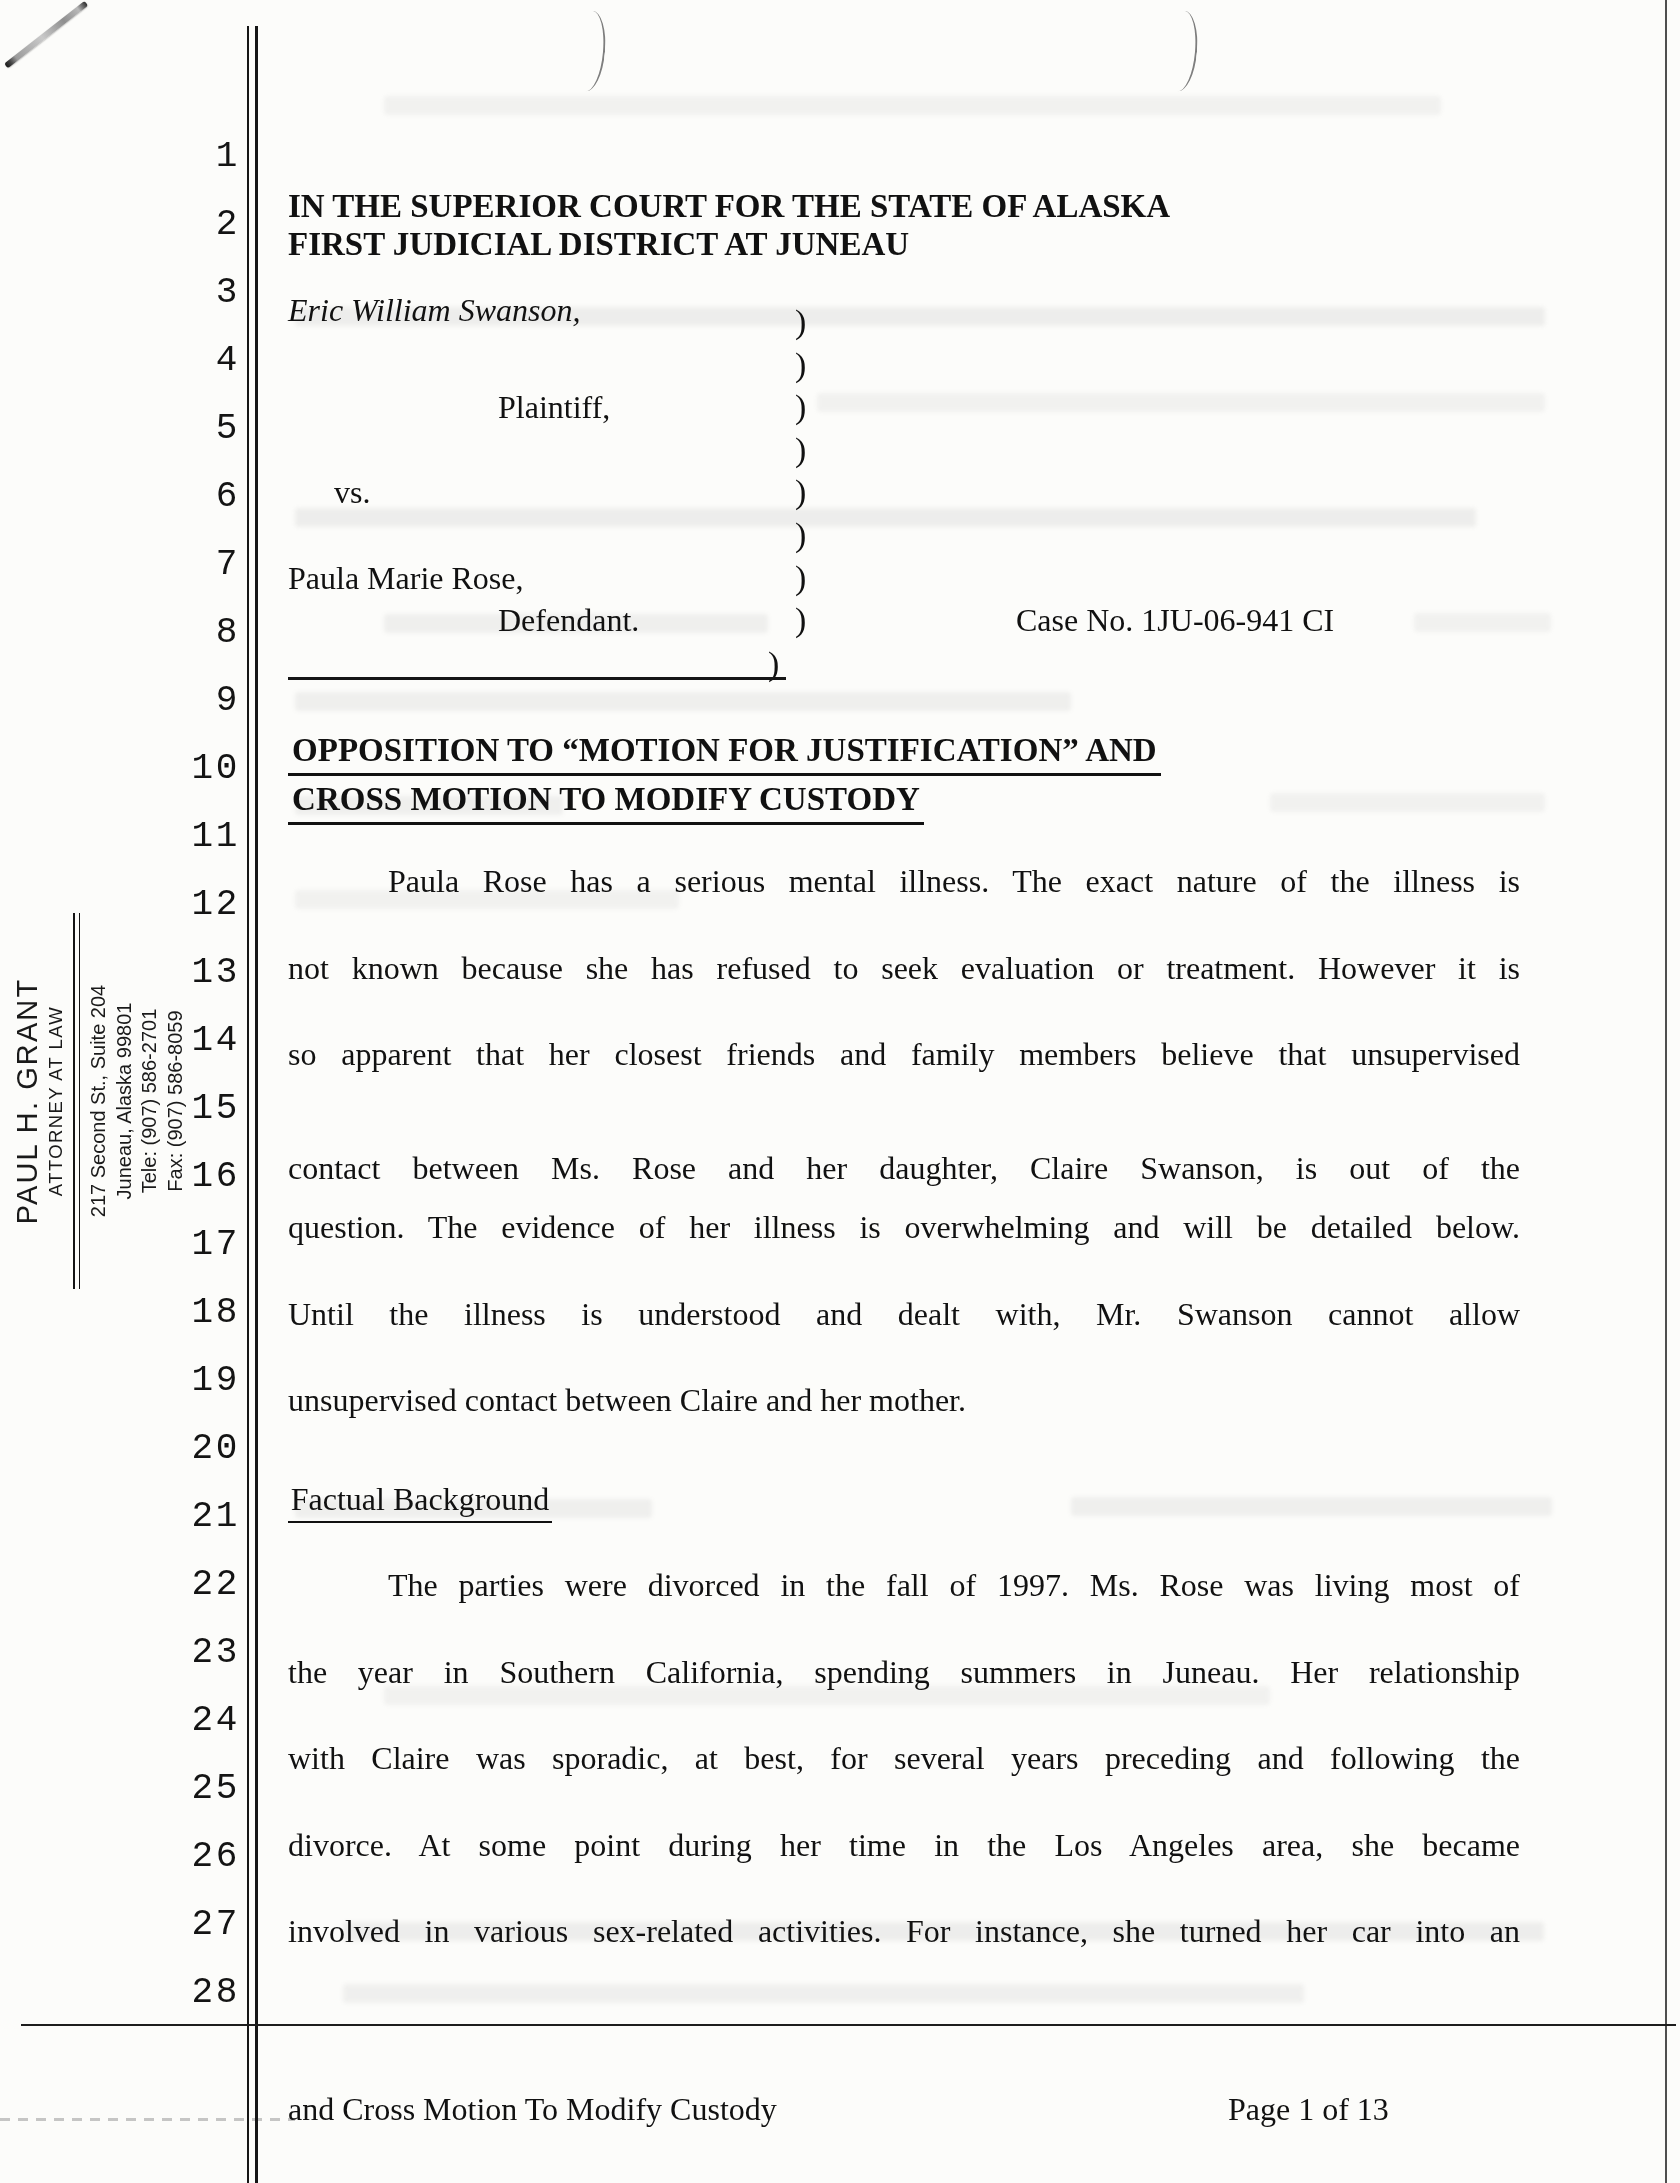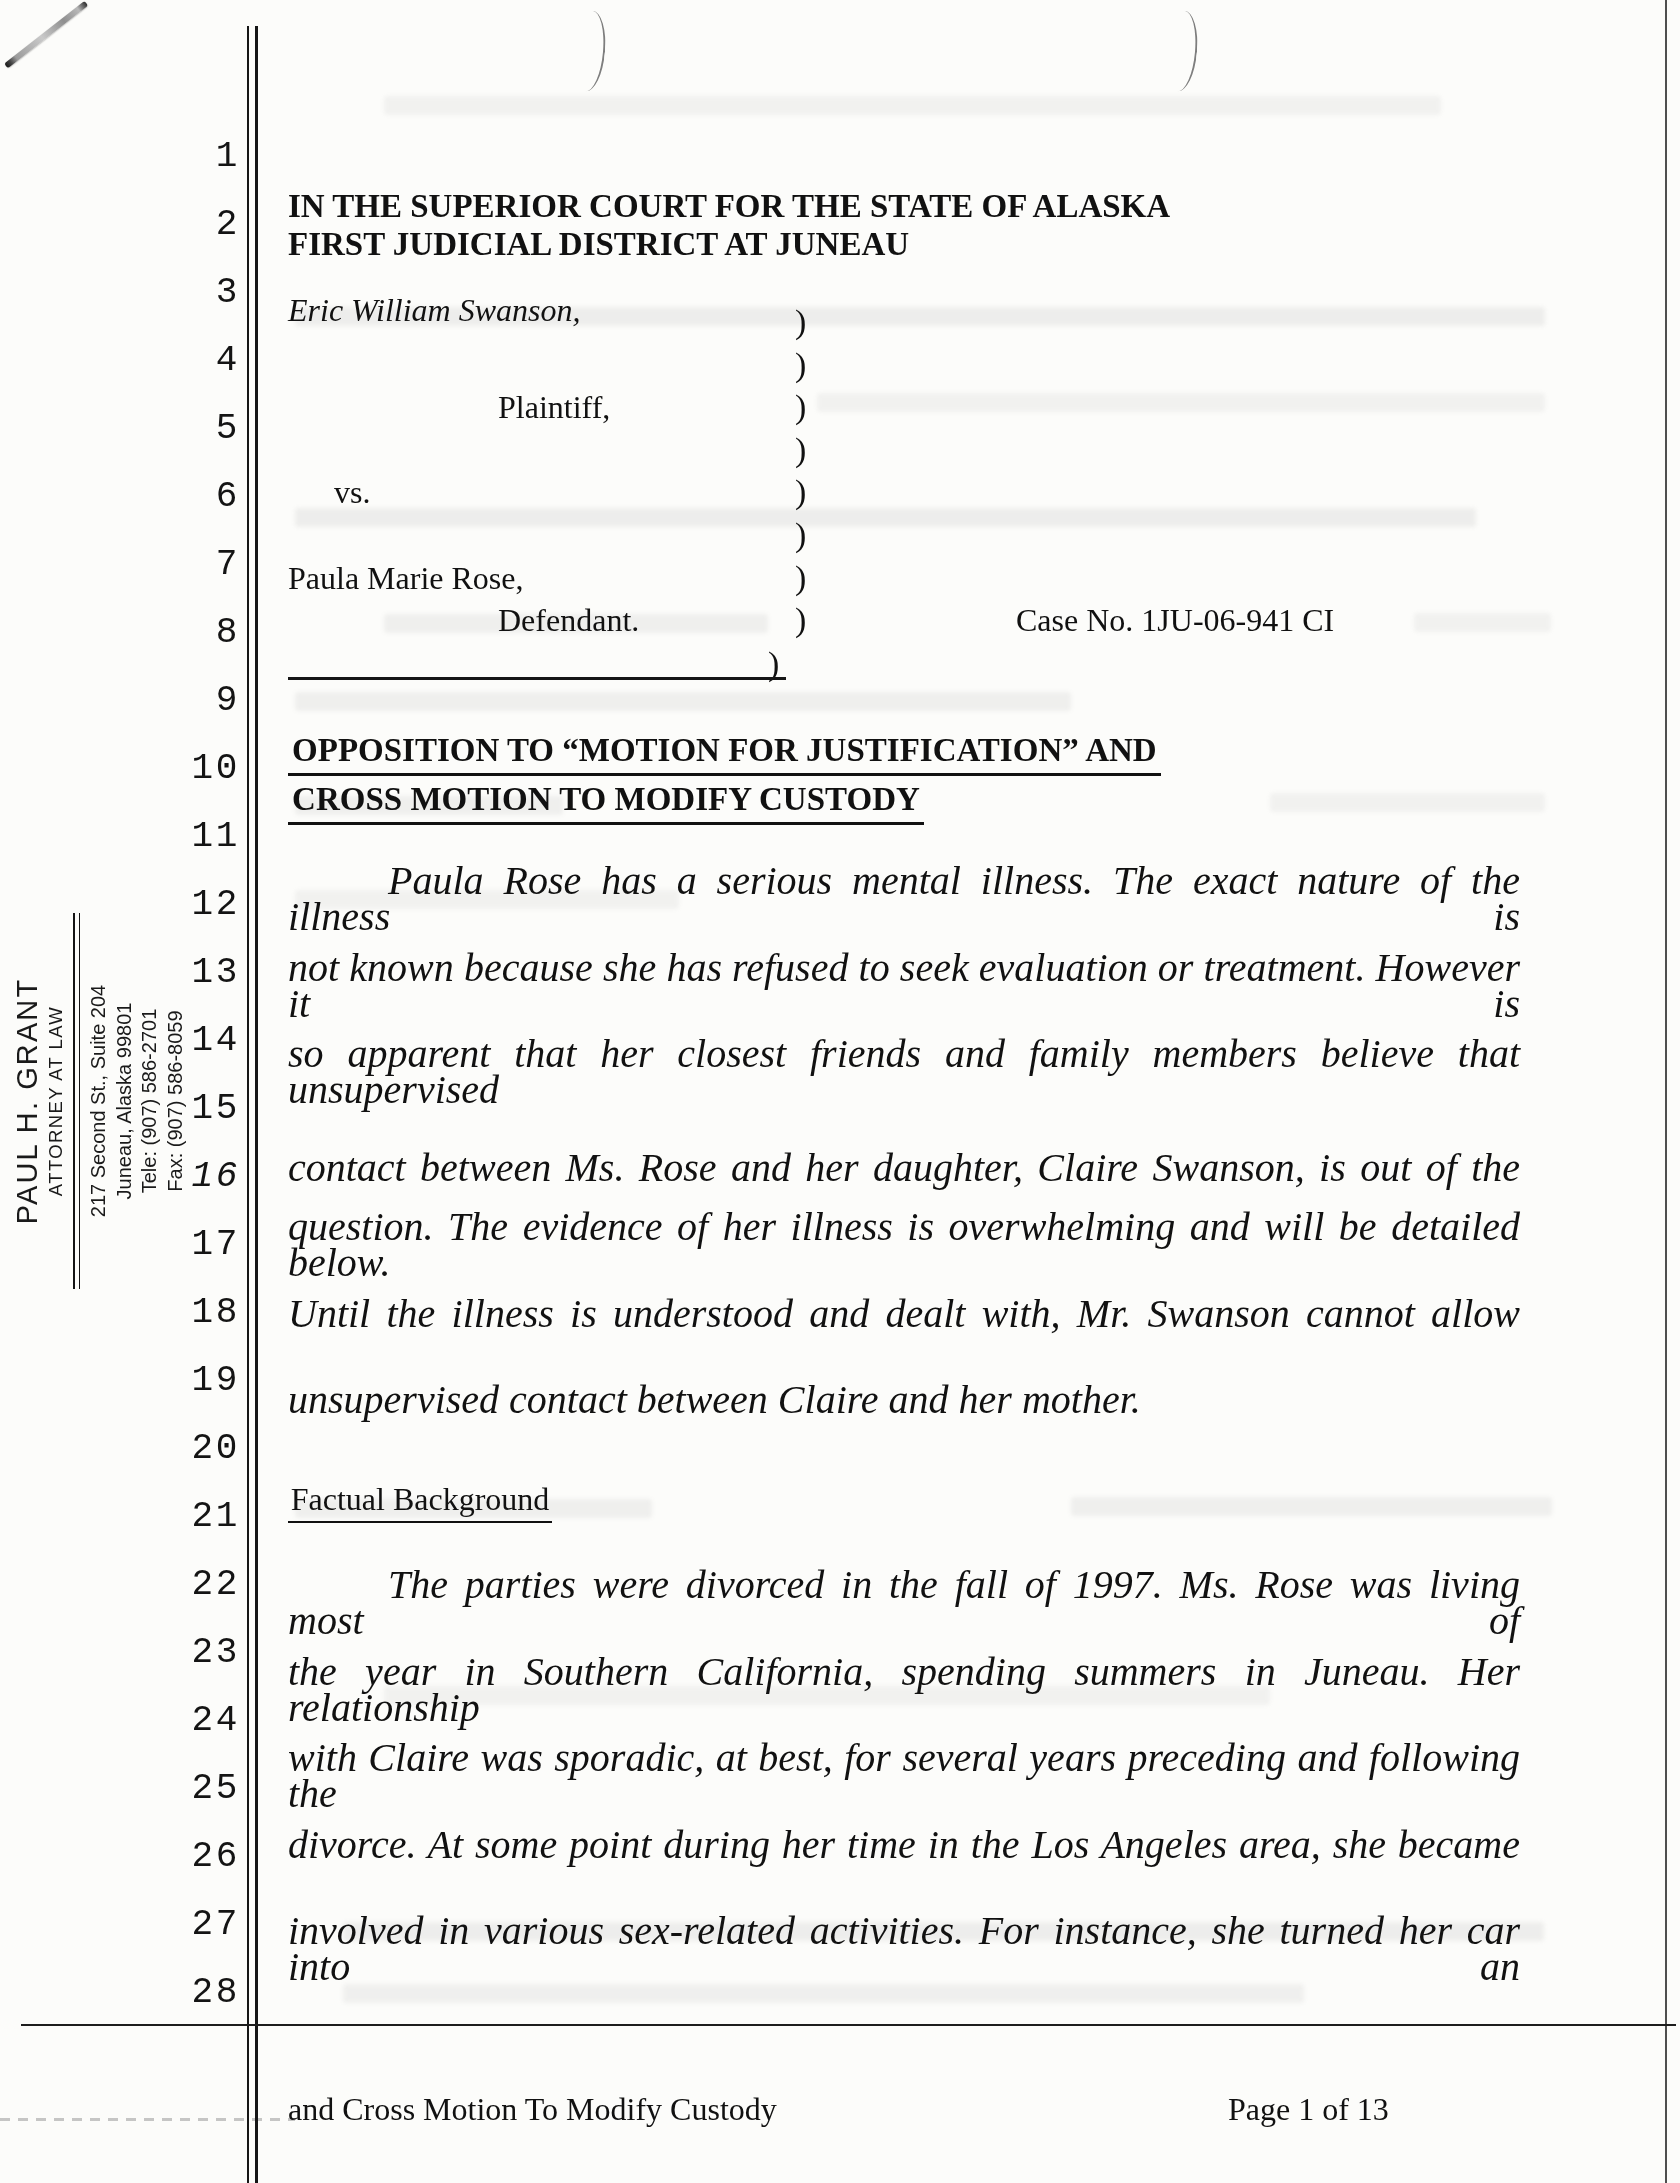--- a/index.html
+++ b/index.html
@@ -61,24 +61,23 @@
   .centerband{position:absolute;left:288px;width:1198px;text-align:left;}
   .hdr{font-size:33px;font-weight:bold;line-height:38px;white-space:nowrap;}
   .title-line{font-size:33px;font-weight:bold;line-height:38px;white-space:nowrap;}
   .title-line .ul{display:inline-block;border-bottom:3.4px solid #111;padding:0 4.1px 4.1px 4.1px;}
   .section-head{font-size:32px;line-height:37px;}
   .section-head .ul{display:inline-block;border-bottom:2.7px solid #111;padding:0 2.7px 2.7px 2.7px;}
   .cap-text{position:absolute;font-size:32px;line-height:36px;white-space:nowrap;}
   .cap-paren{position:absolute;font-size:34px;line-height:36px;}
   .body-line{
     position:absolute;left:288px;width:1232px;
-    font-size:40px;line-height:36px;
+    font-size:32px;line-height:36px;
     text-align:justify;text-align-last:justify;
     white-space:normal;
-    font-style:italic;
   }
   .body-line.no-stretch{text-align-last:left;}
   .body-line.indent{text-indent:100px;}
   .footer-text{position:absolute;font-size:32px;line-height:36px;white-space:nowrap;}
 </style>
 </head>
 <body>
 
 <div class="page">
 
@@ -130,21 +129,21 @@
       <div class="line-number" style="top: 479px;">6</div>
       <div class="line-number" style="top: 547px;">7</div>
       <div class="line-number" style="top: 615px;">8</div>
       <div class="line-number" style="top: 683px;">9</div>
       <div class="line-number" style="top: 751px;">10</div>
       <div class="line-number" style="top: 819px;">11</div>
       <div class="line-number" style="top: 887px;">12</div>
       <div class="line-number" style="top: 955px;">13</div>
       <div class="line-number" style="top: 1023px;">14</div>
       <div class="line-number" style="top: 1091px;">15</div>
-      <div class="line-number" style="top: 1159px; font-style: italic;">16</div>
+      <div class="line-number" style="top: 1159px;">16</div>
       <div class="line-number" style="top: 1227px;">17</div>
       <div class="line-number" style="top: 1295px;">18</div>
       <div class="line-number" style="top: 1363px;">19</div>
       <div class="line-number" style="top: 1431px;">20</div>
       <div class="line-number" style="top: 1499px;">21</div>
       <div class="line-number" style="top: 1567px;">22</div>
       <div class="line-number" style="top: 1635px;">23</div>
       <div class="line-number" style="top: 1703px;">24</div>
       <div class="line-number" style="top: 1771px;">25</div>
       <div class="line-number" style="top: 1839px;">26</div>

